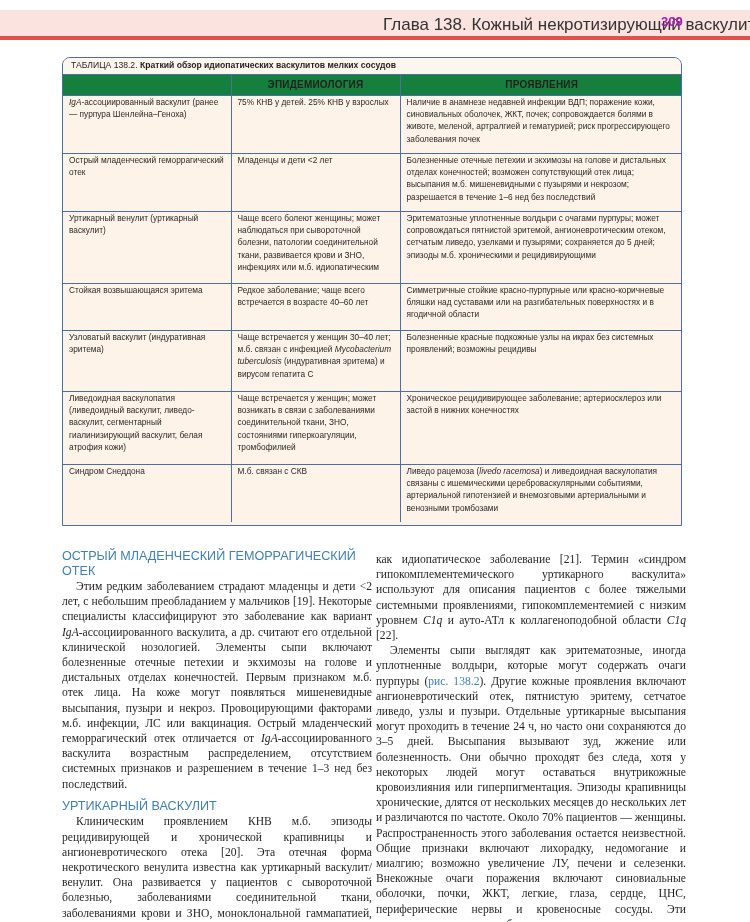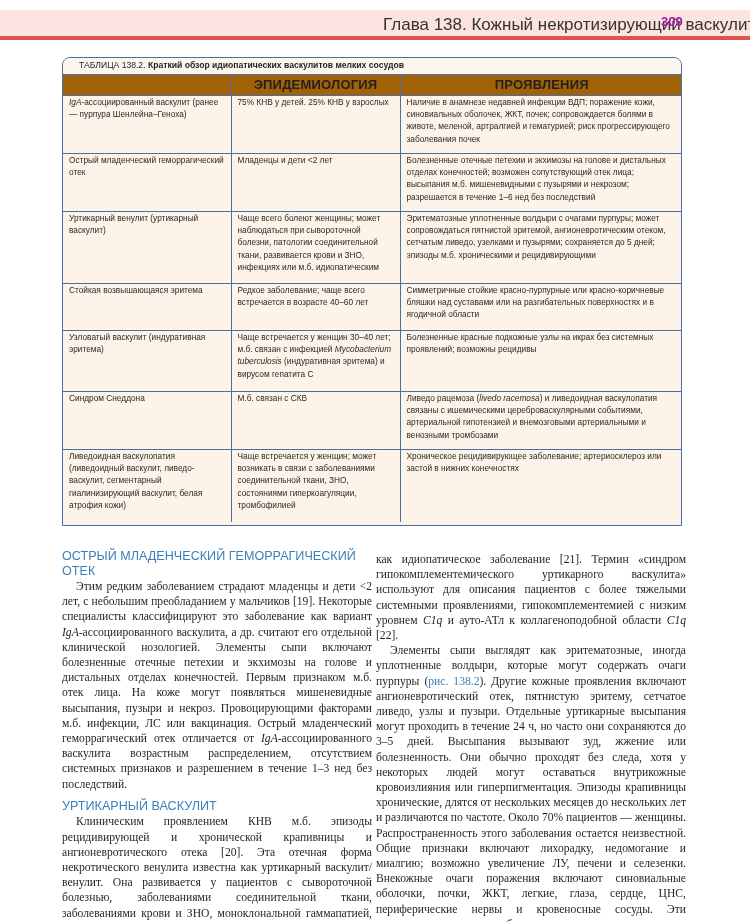--- a/index.html
+++ b/index.html
@@ -21,32 +21,32 @@
   .page-number {
     position: absolute; left: 661px; top: 14px; font-size: 13px; font-weight: bold; color: #a21caf;
   }
 
   .table-box {
     position: absolute; left: 62px; top: 57px; width: 620px; height: 469px;
     border: 1.5px solid #4a6fa5; border-radius: 8px 8px 0 0;
     background: #fdf3e8; overflow: hidden;
   }
   .table-caption {
-    height: 17px; padding: 2px 16px; font-size: 8.6px; color: #231f20;
+    height: 17px; padding: 2px 8px; font-size: 8.6px; color: #231f20;
     background: #fdf6ee; border-bottom: 1.5px solid #4a6fa5; white-space: nowrap;
   }
   .table-caption .label { font-weight: normal; }
   .table-caption .title { font-weight: bold; }
 
   table { border-collapse: collapse; width: 100%; table-layout: fixed; }
   col.c1 { width: 168px; }
   col.c2 { width: 169px; }
   col.c3 { width: 283px; }
   th {
-    background: #a16207; font-size: 13px; font-weight: bold; color: #231f20;
+    background: #15803d; font-size: 10px; font-weight: bold; color: #231f20;
     height: 20px; text-align: center; border-right: 1.5px solid #4a6fa5;
     border-bottom: 1.5px solid #4a6fa5; letter-spacing: 0.2px;
   }
   th:last-child { border-right: none; }
   td {
     vertical-align: top; font-size: 8.3px; line-height: 12.4px; color: #2a2a2a;
     padding: 0 6px 4px 6px; border-right: 1.5px solid #4a6fa5;
     border-bottom: 1.5px solid #4a6fa5; background: #fdf3e8;
   }
   td:last-child { border-right: none; }
@@ -116,29 +116,29 @@
       <tr style="height:47px">
         <td>Стойкая возвышающаяся эритема</td>
         <td>Редкое заболевание; чаще всего встречается в возрасте 40–60 лет</td>
         <td>Симметричные стойкие красно-пурпурные или красно-коричневые бляшки над суставами или на разгибательных поверхностях и в ягодичной области</td>
       </tr>
       <tr style="height:61px">
         <td>Узловатый васкулит (индуративная эритема)</td>
         <td><span>Чаще встречается у женщин 30–40 лет; м.б. связан с инфекцией </span><span class="it">Mycobacterium tuberculosis</span><span> (индуративная эритема) и вирусом гепатита С</span></td>
         <td>Болезненные красные подкожные узлы на икрах без системных проявлений; возможны рецидивы</td>
       </tr>
+      <tr style="height:73px">
+        <td>Ливедоидная васкулопатия (ливедоидный васкулит, ливедо-васкулит, сегментарный гиалинизирующий васкулит, белая атрофия кожи)</td>
+        <td>Чаще встречается у женщин; может возникать в связи с заболеваниями соединительной ткани, ЗНО, состояниями гиперкоагуляции, тромбофилией</td>
+        <td>Хроническое рецидивирующее заболевание; артериосклероз или застой в нижних конечностях</td>
+      </tr>
       <tr style="height:58px">
         <td>Синдром Снеддона</td>
         <td>М.б. связан с СКВ</td>
         <td><span>Ливедо рацемоза (</span><span class="it">livedo racemosa</span><span>) и ливедоидная васкулопатия связаны с ишемическими цереброваскулярными событиями, артериальной гипотензией и внемозговыми артериальными и венозными тромбозами</span></td>
-      </tr>
-      <tr style="height:73px">
-        <td>Ливедоидная васкулопатия (ливедоидный васкулит, ливедо-васкулит, сегментарный гиалинизирующий васкулит, белая атрофия кожи)</td>
-        <td>Чаще встречается у женщин; может возникать в связи с заболеваниями соединительной ткани, ЗНО, состояниями гиперкоагуляции, тромбофилией</td>
-        <td>Хроническое рецидивирующее заболевание; артериосклероз или застой в нижних конечностях</td>
       </tr>
 
     </tbody>
   </table>
 </div>
 
 <div class="col-left">
   <div class="section-heading">Острый младенческий геморрагический отек</div>
   <p class="para"><span>Этим редким заболеванием страдают младенцы и дети &lt;2 лет, с небольшим преобладанием у мальчиков [19]. Некоторые специалисты классифицируют это заболевание как вариант </span><span class="it">IgA</span><span>-ассоциированного васкулита, а др. считают его отдельной клинической нозологией. Элементы сыпи включают болезненные отечные петехии и экхимозы на голове и дистальных отделах конечностей. Первым признаком м.б. отек лица. На коже могут появляться мишеневидные высыпания, пузыри и некроз. Провоцирующими факторами м.б. инфекции, ЛС или вакцинация. Острый младенческий геморрагический отек отличается от </span><span class="it">IgA</span><span>-ассоциированного васкулита возрастным распределением, отсутствием системных признаков и разрешением в течение 1–3 нед без последствий.</span></p>
   <div class="section-heading second">Уртикарный васкулит</div>

